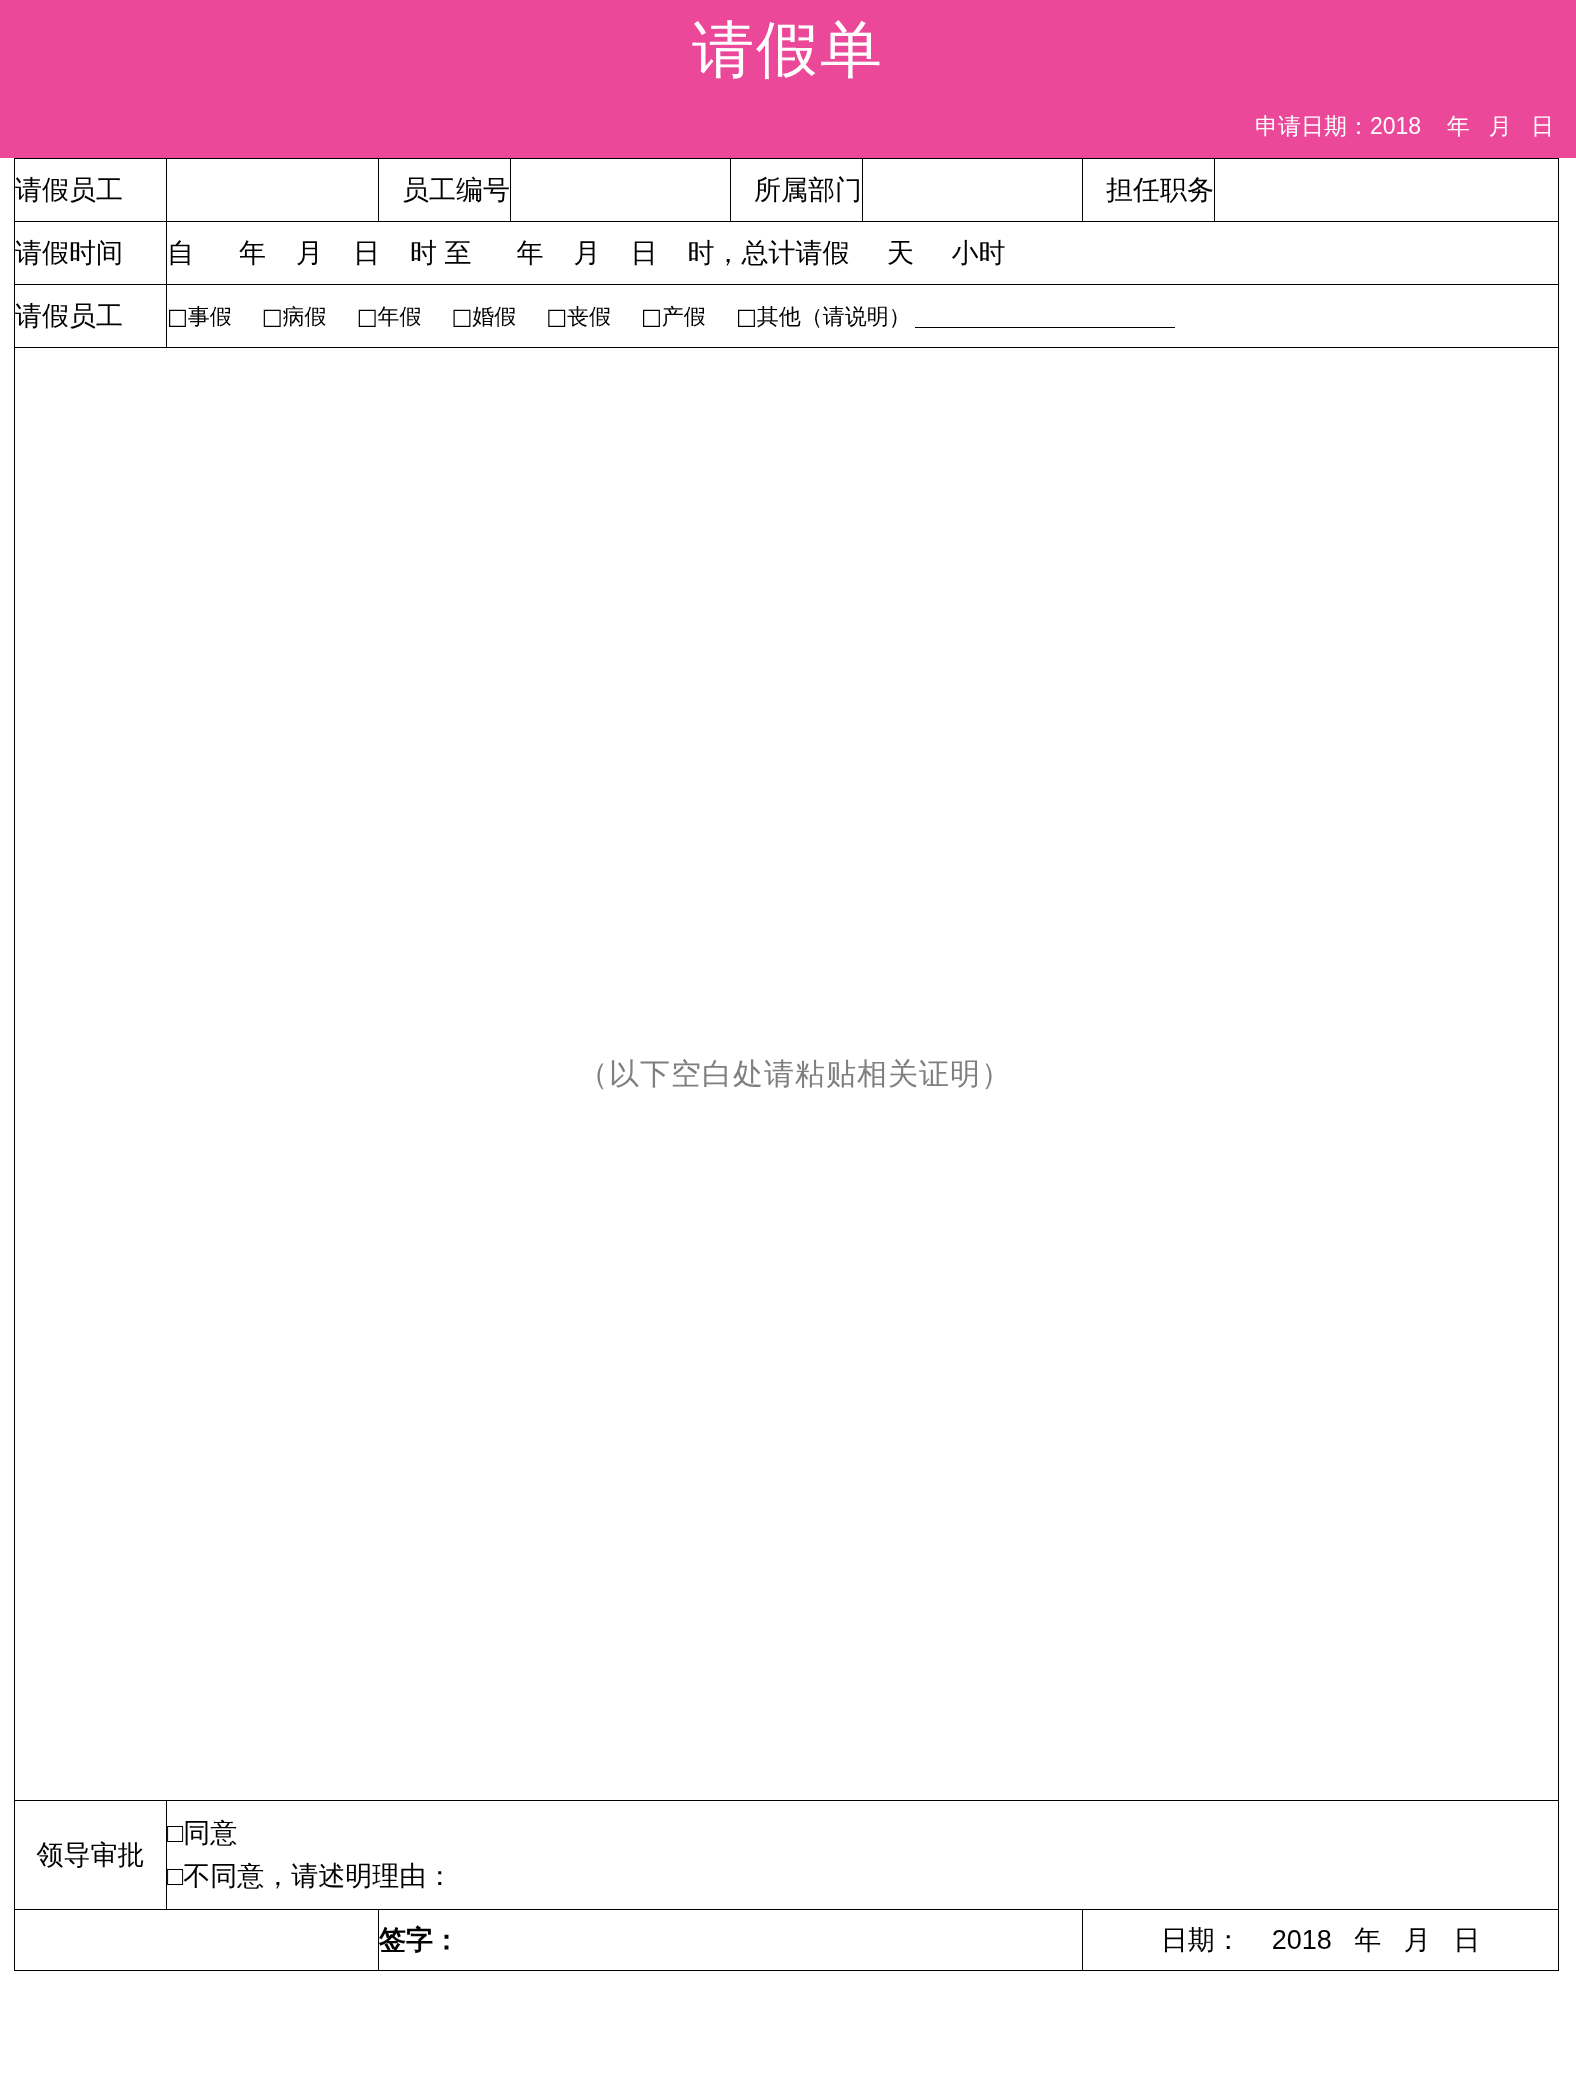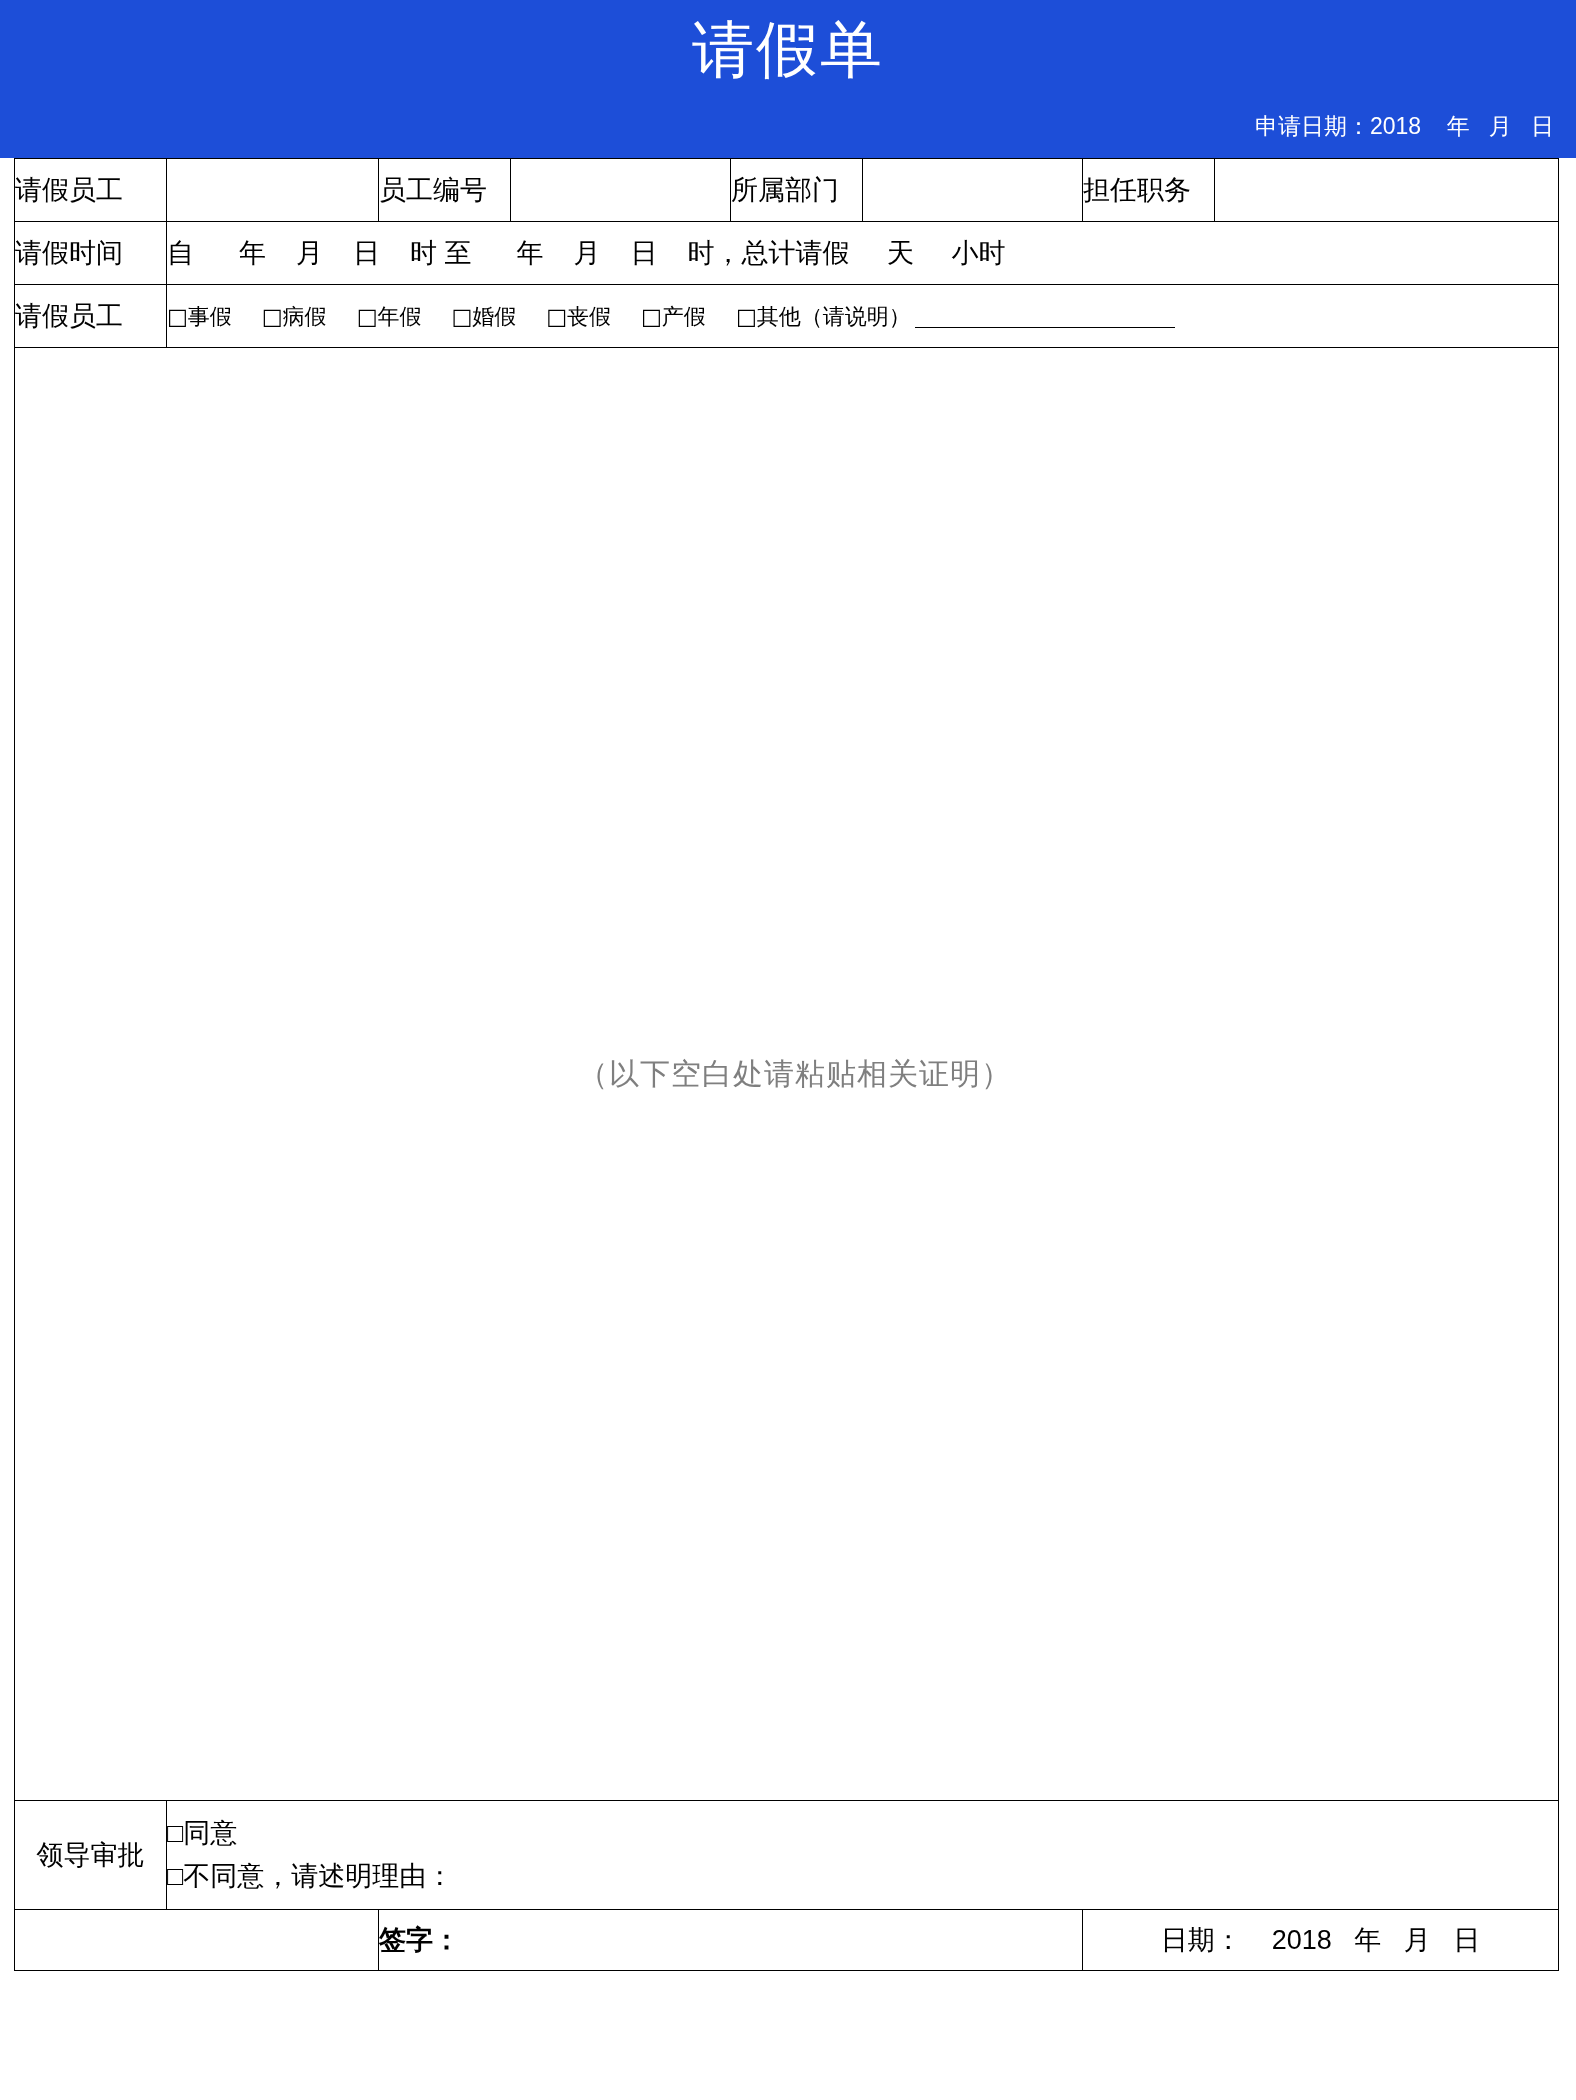--- a/index.html
+++ b/index.html
@@ -22,21 +22,21 @@
     box-sizing: border-box;
   }
 
   
   .header {
     position: absolute;
     left: 0;
     top: 0;
     width: 1576px;
     height: 158px;
-    background: #1d4ed8;
+    background: #ec4899;
     box-sizing: border-box;
   }
   .header-title {
     position: absolute;
     left: 0;
     top: 14px;
     width: 1576px;
     text-align: center;
     font-size: 62px;
     line-height: 72px;
@@ -70,21 +70,21 @@
   }
 
   .lbl {
     width: 152px;
     text-align: left;
     height: 62px;
     white-space: nowrap;
   }
   .mid-lbl {
     width: 132px;
-    text-align: left;
+    text-align: right;
     white-space: nowrap;
     margin-left: 23px;
   }
 
   .row-time td,
   .row-reason td {
     height: 62px;
   }
 
   .time-text {

